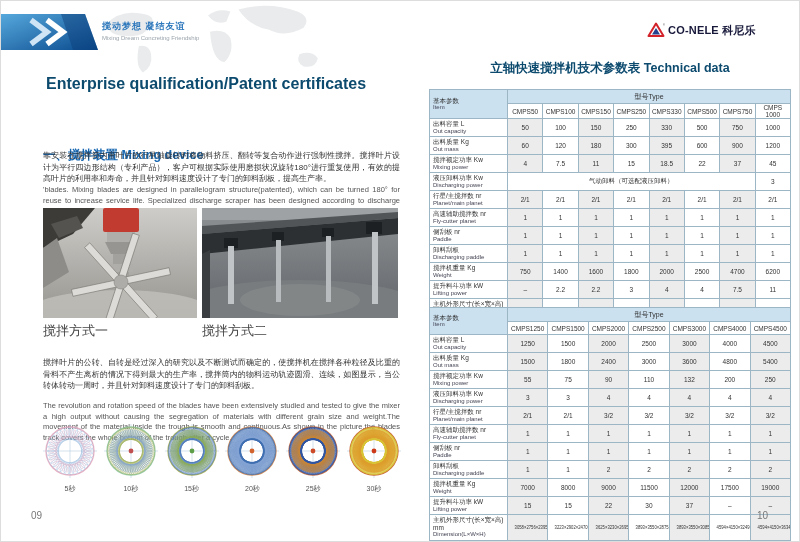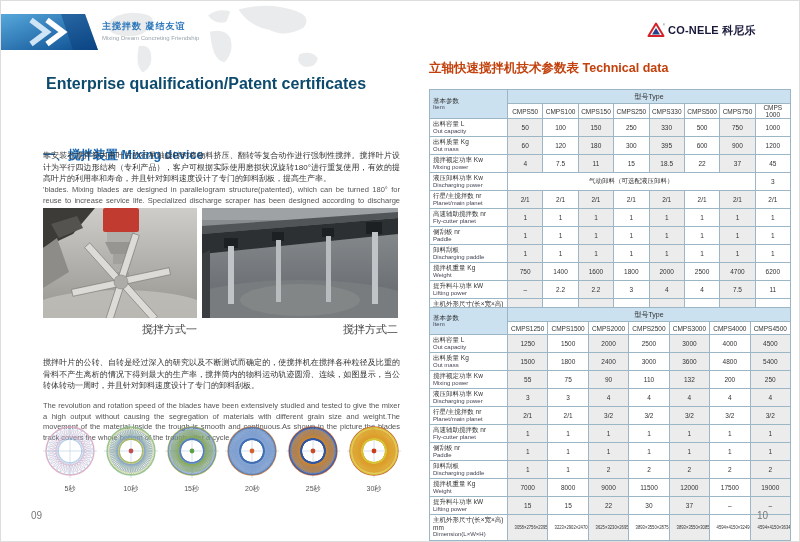--- a/index.html
+++ b/index.html
@@ -23,33 +23,33 @@
   .s2{left:42px;top:337px}
   .body-cn{position:absolute;width:357px;font-size:8px;line-height:1.45;color:#333;text-align:justify}
   .body-en{position:absolute;width:357px;font-size:7.5px;line-height:1.4;color:#555;text-align:justify}
   .s1cn{left:42px;top:149px}
   .s1en{left:42px;top:184px}
   .s2cn{left:42px;top:356px}
   .s2en{left:42px;top:400px}
   .photo{position:absolute;top:207px;height:110px}
   .photo1{left:42px;width:154px}
   .photo2{left:201px;width:196px}
-  .cap{position:absolute;top:321px;font-size:11px;color:#444;text-align:right}
+  .cap{position:absolute;top:321px;font-size:13px;color:#444;text-align:left}
   .cap1{left:42px;width:154px}
   .cap2{left:201px;width:196px}
   .tracks{position:absolute;left:40px;top:422px;width:362px;display:flex;justify-content:space-between}
   .track{width:58px;text-align:center}
   .tlabel{font-size:7px;color:#555;margin-top:1px}
   .pageno{position:absolute;font-size:10px;color:#777}
   .pl{left:30px;top:509px}
   .pr{left:348px;top:509px}
   
   .conele{position:absolute;left:238px;top:21px;display:flex;align-items:center;gap:3px}
   .conele-text{font-size:11px;font-weight:bold;color:#17183a;letter-spacing:.2px}
-  .tech-title{position:absolute;left:20px;top:59px;width:362px;font-size:12.5px;font-weight:bold;color:#c2410c}
+  .tech-title{position:absolute;left:20px;top:59px;width:362px;text-align:center;font-size:12.5px;font-weight:bold;color:#0c4a6e}
   .tbl{position:absolute;left:20px;width:362px}
   .t1{top:88px}
   .t2{top:306px}
   table{border-collapse:collapse;table-layout:fixed;width:100%}
   td{border:1px solid #9db6c6;text-align:center;vertical-align:middle;color:#333;font-size:6.5px;height:16px;padding:0 1px;overflow:hidden}
   td.lbl{width:78px;text-align:left;padding:1px 3px}
   td.lbl .cn{font-size:6.5px;line-height:1.2}
   td.lbl .en{font-size:6px;color:#445;line-height:1.2}
   td.hdr{background:#cbe1f0}
   td.type{font-size:7px;height:14px}
@@ -83,21 +83,21 @@
             <stop offset="1" stop-color="#0a4a8e"></stop>
         </linearGradient>
       </defs>
       <polygon points="0,2 84,2 97,38 0,38" fill="url(#bg1)"></polygon>
       <polygon points="60,2 84,2 97,38 72,38" fill="#0a3c78" opacity="0.45"></polygon>
       <polyline points="30,8 46,20 30,32" stroke="#cfe4f4" stroke-width="5.5" fill="none"></polyline>
       <polyline points="46,8 62,20 46,32" stroke="#ffffff" stroke-width="5.5" fill="none"></polyline>
     </svg>
 
     <div class="tagline">
-      <div class="tagline-cn">主搅拌数 凝结友谊</div>
+      <div class="tagline-cn">搅动梦想 凝结友谊</div>
       <div class="tagline-en">Mixing Dream Concreting Friendship</div>
     </div>
 
     <h1 class="title-en">Enterprise qualification/Patent certificates</h1>
 
     <h3 class="sec-head s1">一、搅拌装置 Mixing device</h3>
     <p class="body-cn s1cn">靠安装在搅拌筒内带叶片的行星轴旋转时将物料挤压、翻转等复合动作进行强制性搅拌。搅拌叶片设计为平行四边形结构（专利产品），客户可根据实际使用磨损状况旋转180°进行重复使用，有效的提高叶片的利用率和寿命，并且针对卸料速度设计了专门的卸料刮板，提高生产率。</p>
     <p class="body-en s1en">'blades. Mixing blades are designed in parallelogram structure(patented), which can be turned 180° for reuse to increase service life. Specialized discharge scraper has been designed according to discharge speed in order to increase productivity.</p>
 
     <svg class="photo photo1" viewBox="0 0 154 110">

